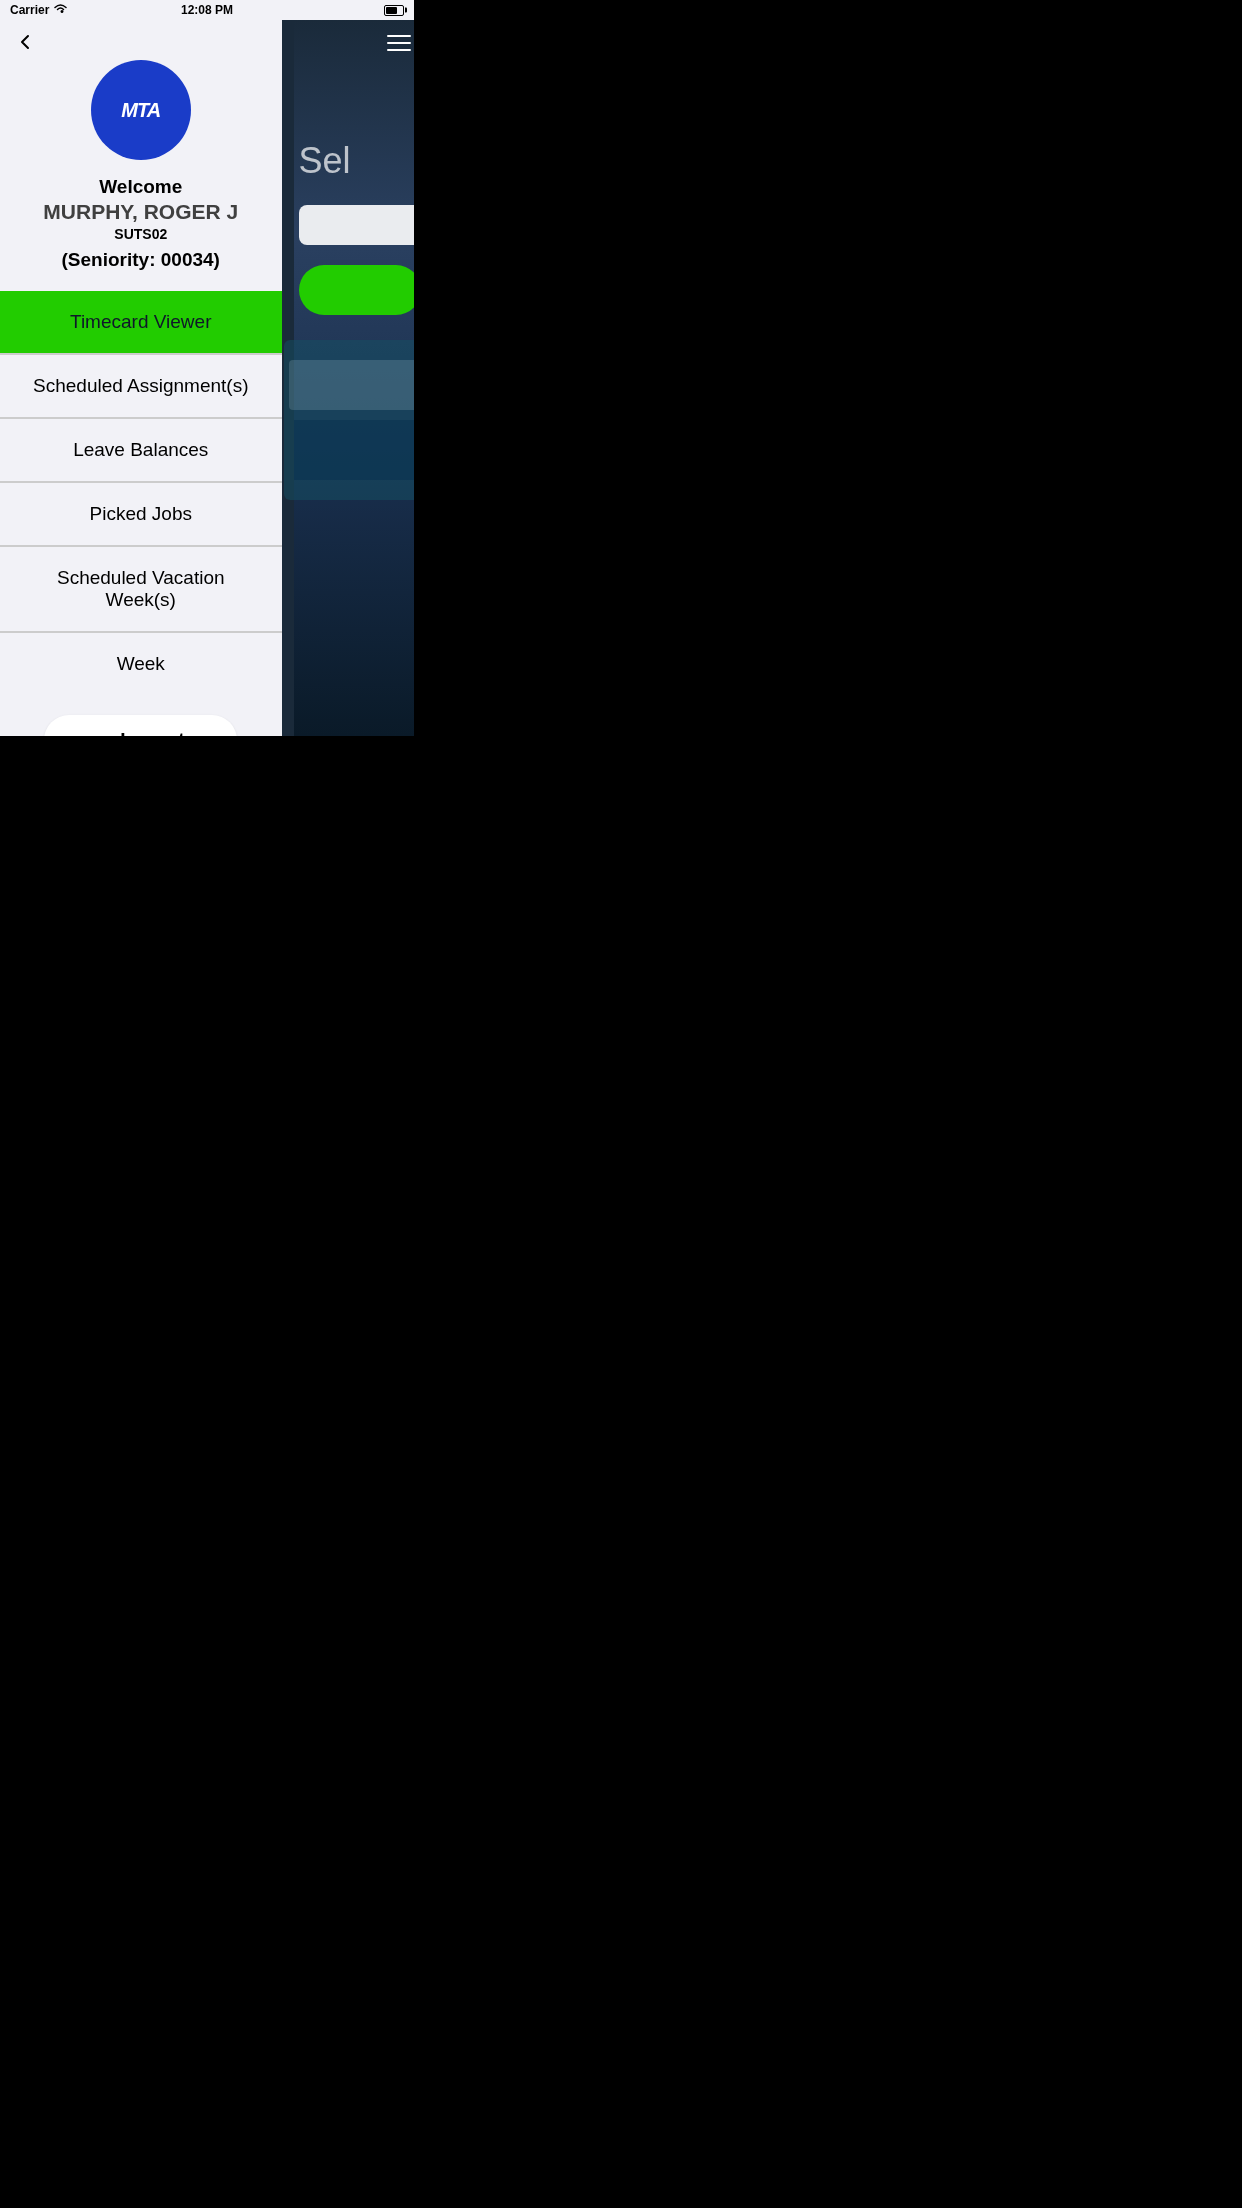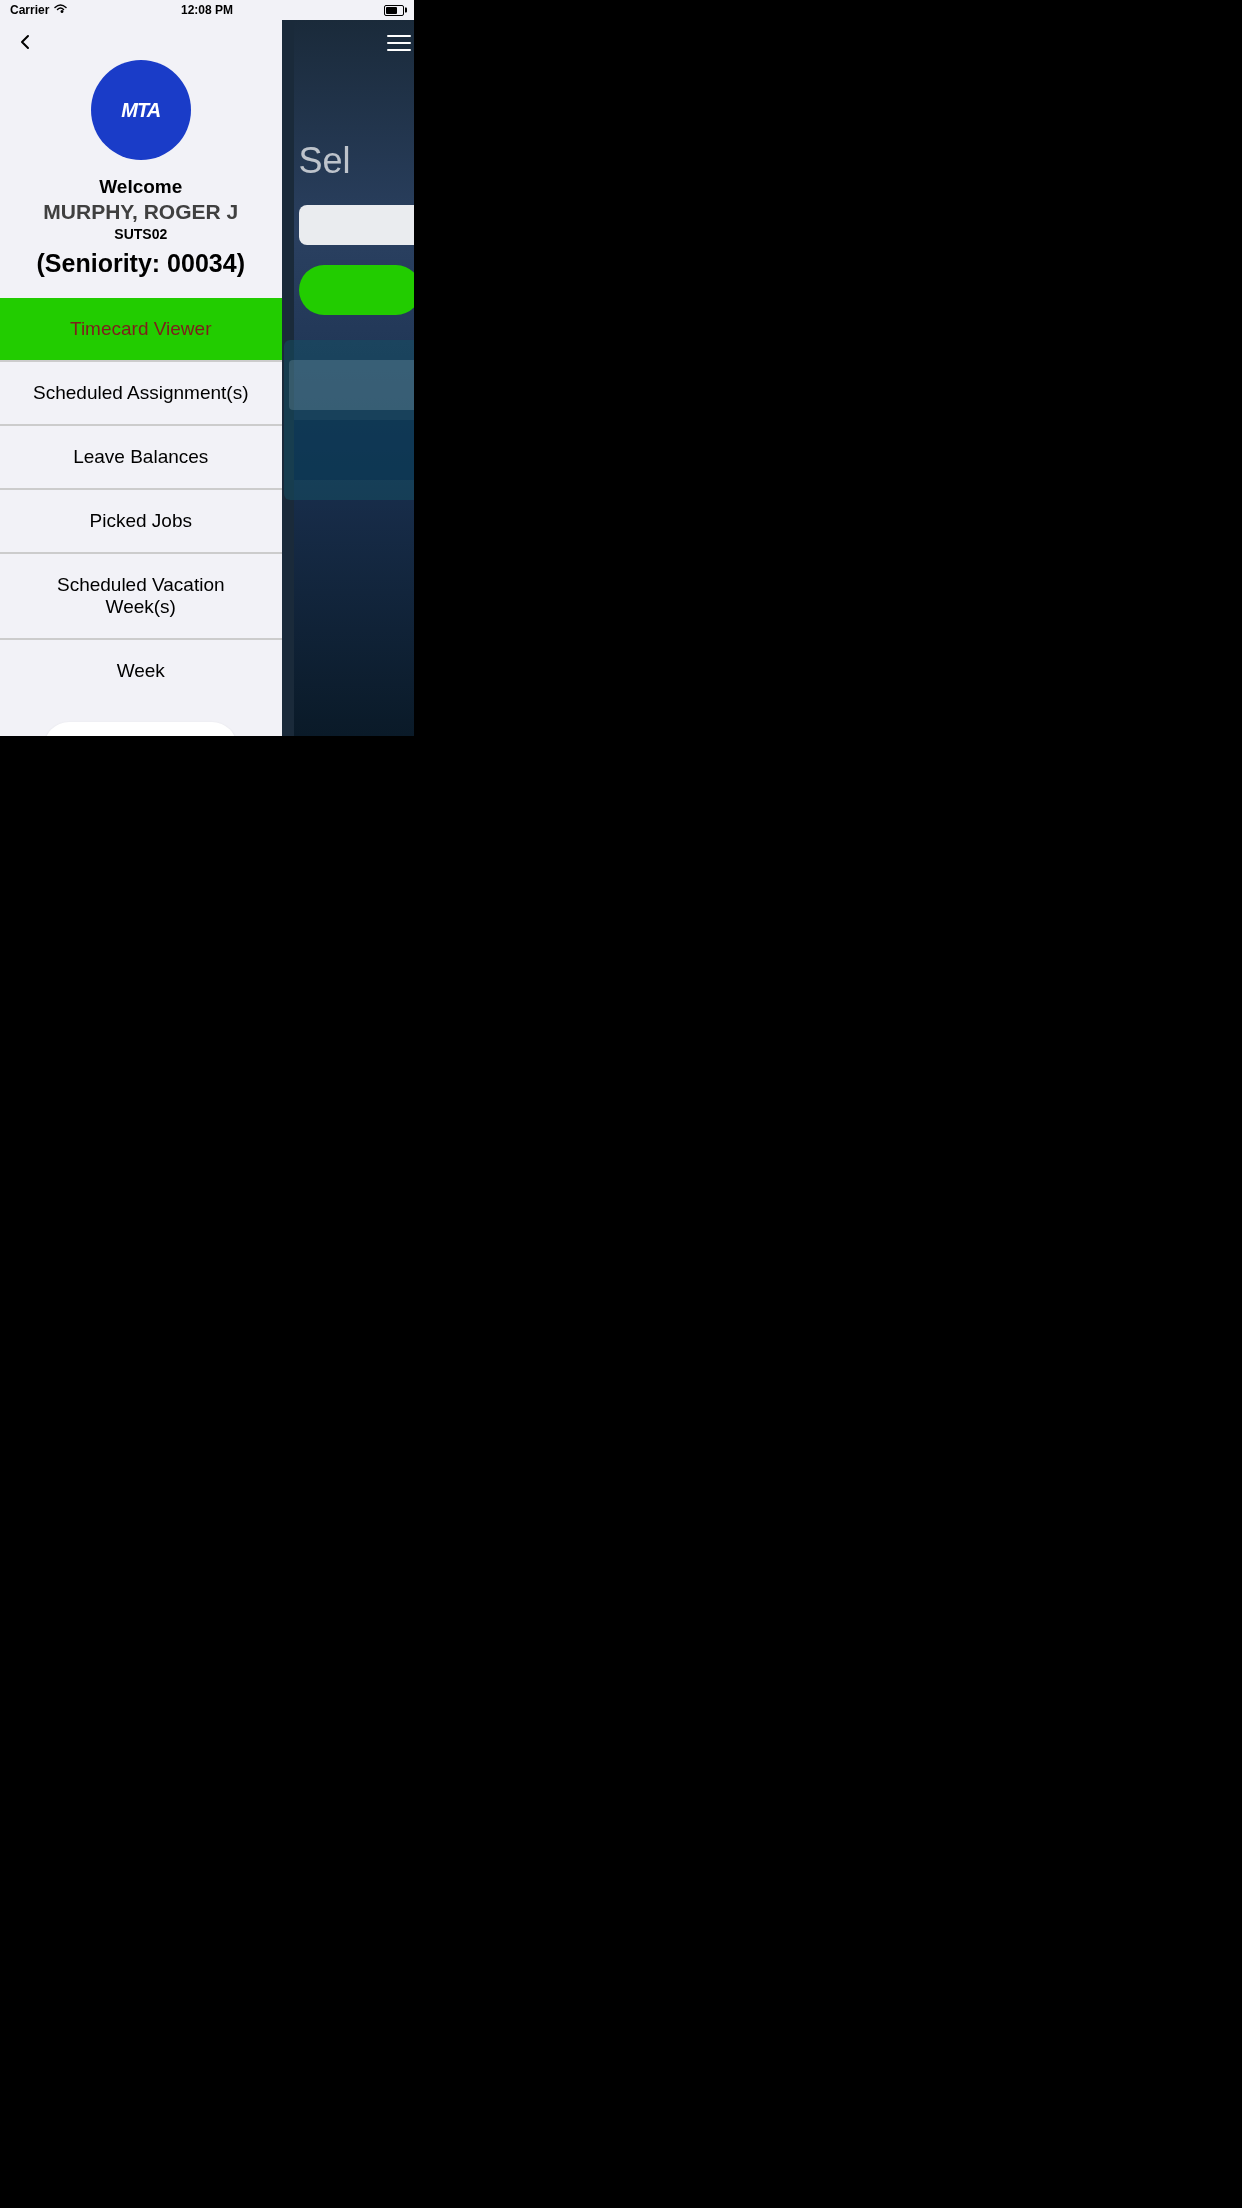--- a/index.html
+++ b/index.html
@@ -202,21 +202,21 @@
 
     .user-code {
       font-size: 14px;
       font-weight: 800;
       text-align: center;
       color: #000;
       margin-bottom: 7px;
     }
 
     .user-seniority {
-      font-size: 25px;
+      font-size: 19px;
       font-weight: 800;
       text-align: center;
       color: #000;
     }
 
     
     .divider {
       width: 100%;
       height: 1px;
       background: #ccc;
@@ -237,21 +237,21 @@
       font-weight: 400;
       color: #000;
       cursor: pointer;
       background: #f2f2f7;
       border: none;
       width: 100%;
     }
 
     .menu-item.active {
       background: #22cc00;
-      color: #7f1d1d;
+      color: #0f172a;
       font-weight: 400;
     }
 
     .menu-item:not(:last-child) {
       border-bottom: 1px solid #ccc;
     }
 
     
     .logout-section {
       padding: 20px;

